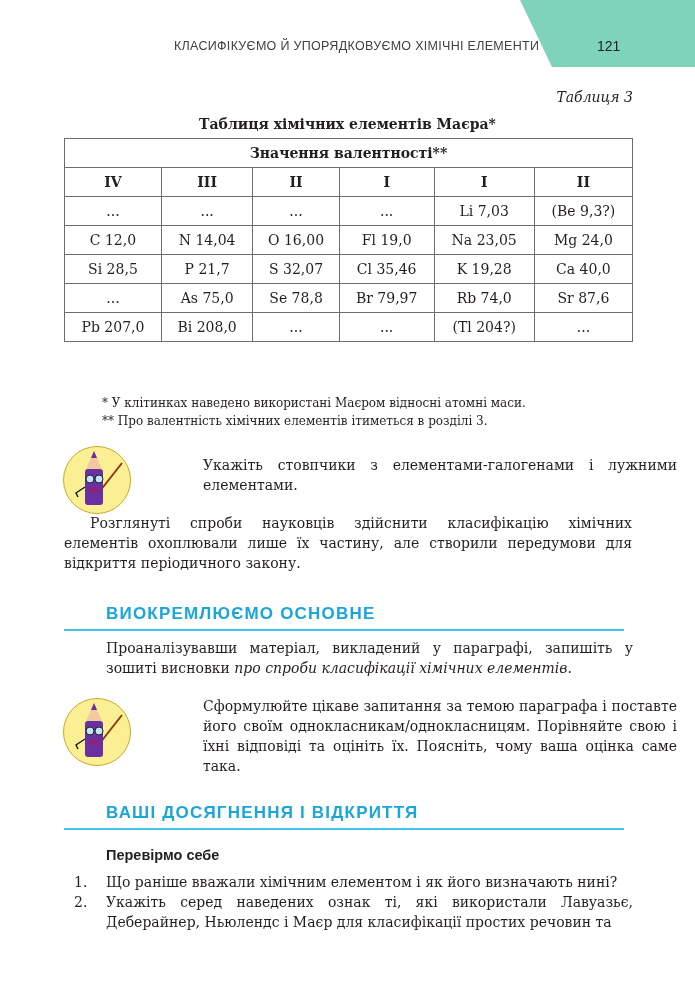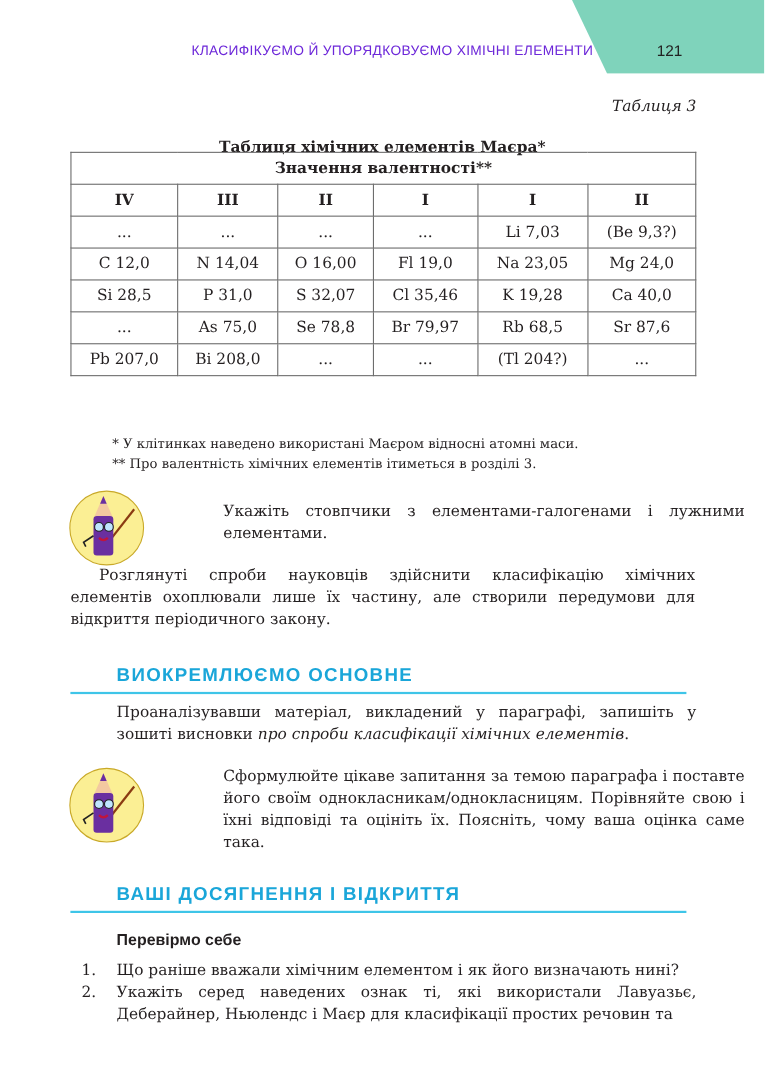--- a/index.html
+++ b/index.html
@@ -1,21 +1,21 @@
 <!DOCTYPE html>
 <html><head>
 <meta charset="utf-8">
 <style>
   html, body { margin: 0; padding: 0; }
   body { width: 695px; height: 983px; background: #ffffff; position: relative; overflow: hidden; font-family: "DejaVu Serif", serif; color: #231f20; }
   .header-tab { position: absolute; left: 520px; top: 0; width: 175px; height: 67px; background: #7fd3bb; clip-path: polygon(0 0, 100% 0, 100% 100%, 32px 100%); }
-  .running-head { position: absolute; left: 174px; top: 39px; font-family: "Liberation Sans", sans-serif; font-size: 12.5px; letter-spacing: 0.3px; color: #6d28d9; }
+  .running-head { position: absolute; left: 174px; top: 39px; font-family: "Liberation Sans", sans-serif; font-size: 12.5px; letter-spacing: 0.3px; color: #404040; }
   .page-number { position: absolute; left: 597px; top: 38px; font-family: "Liberation Sans", sans-serif; font-size: 14px; color: #222; }
   .table-label { position: absolute; right: 62px; top: 89px; font-style: italic; font-size: 14px; }
-  .table-title { position: absolute; left: 0; width: 695px; text-align: center; top: 126px; font-weight: bold; font-size: 14px; }
+  .table-title { position: absolute; left: 0; width: 695px; text-align: center; top: 116px; font-weight: bold; font-size: 14px; }
   table.mayer { position: absolute; left: 64px; top: 138px; width: 569px; border-collapse: collapse; font-size: 14px; padding-left: 48px; }
   table.mayer td, table.mayer th { border: 1px solid #6d6d6d; height: 28px; padding: 0; text-align: center; }
   table.mayer th { font-weight: bold; }
   .footnote { position: absolute; left: 64px; font-size: 12px; margin-left: 38px; }
   .task-icon { position: absolute; left: 63px; width: 66px; height: 66px; border-radius: 50%; background: #fbef94; border: 1px solid #c9a928; overflow: hidden; }
   .task-text { position: absolute; left: 158px; width: 474px; font-size: 14px; line-height: 20px; text-align: justify; text-align-last: left; margin-left: 45px; }
   .para { position: absolute; left: 64px; width: 568px; font-size: 14px; line-height: 20px; text-align: justify; }
   .section-h { position: absolute; left: 106px; font-family: "Liberation Sans", sans-serif; font-weight: bold; font-size: 17px; letter-spacing: 1.2px; color: #1aa6d9; }
   .section-rule { position: absolute; left: 64px; width: 560px; height: 1.5px; background: #3ec5e8; }
   .subhead { position: absolute; left: 106px; font-family: "Liberation Sans", sans-serif; font-weight: bold; font-size: 14.5px; }
@@ -56,32 +56,32 @@
   <tr>
     <td>C 12,0</td>
     <td>N 14,04</td>
     <td>O 16,00</td>
     <td>Fl 19,0</td>
     <td>Na 23,05</td>
     <td>Mg 24,0</td>
   </tr>
   <tr>
     <td>Si 28,5</td>
-    <td>P 31,0</td>
+    <td>P 21,7</td>
     <td>S 32,07</td>
     <td>Cl 35,46</td>
     <td>K 19,28</td>
     <td>Ca 40,0</td>
   </tr>
   <tr>
     <td>...</td>
     <td>As 75,0</td>
     <td>Se 78,8</td>
     <td>Br 79,97</td>
-    <td>Rb 68,5</td>
+    <td>Rb 74,0</td>
     <td>Sr 87,6</td>
   </tr>
   <tr>
     <td>Pb 207,0</td>
     <td>Bi 208,0</td>
     <td>...</td>
     <td>...</td>
     <td>(Tl 204?)</td>
     <td>...</td>
   </tr>

